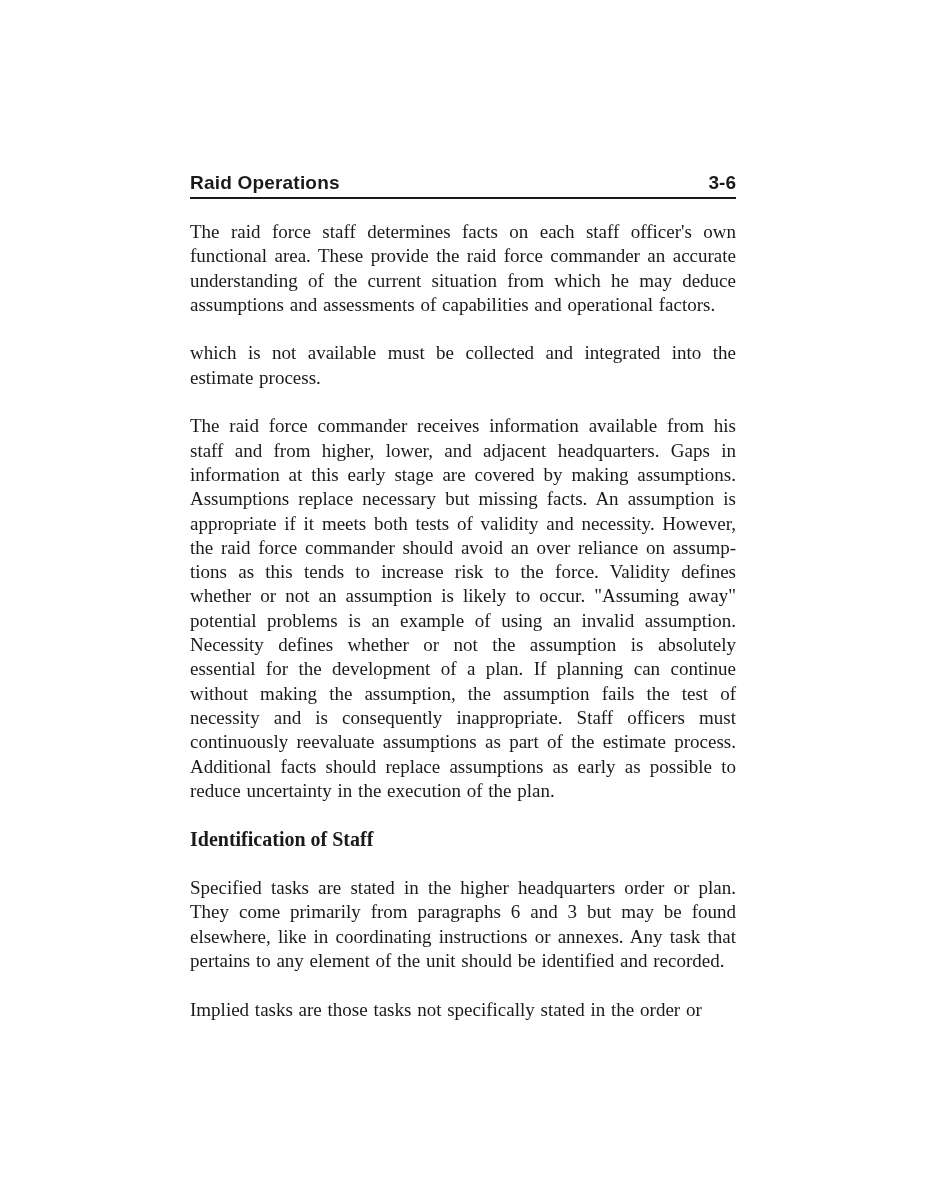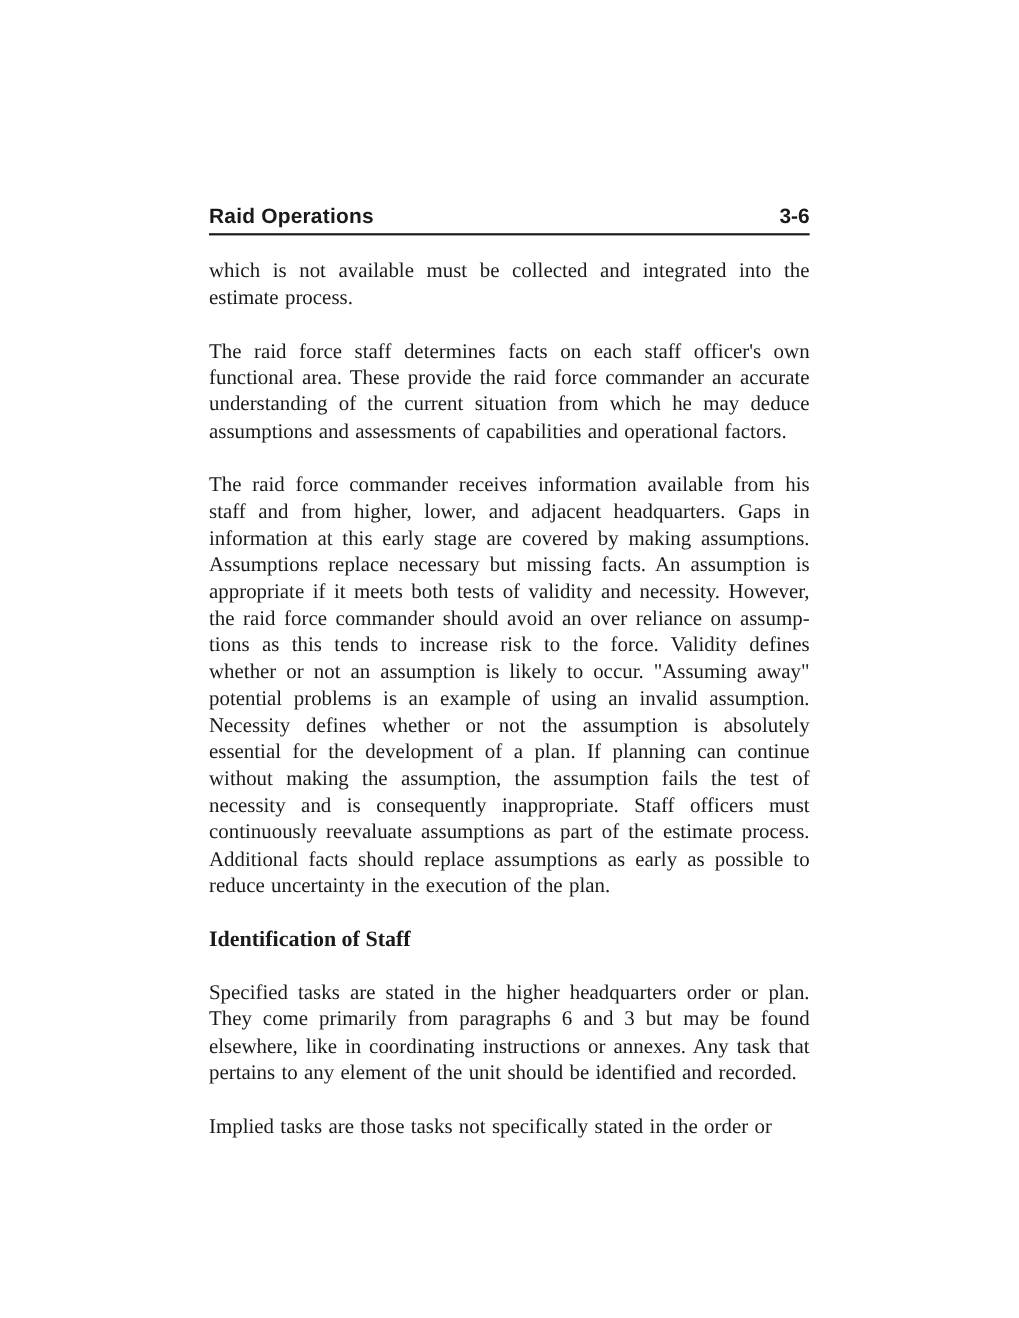--- a/index.html
+++ b/index.html
@@ -10,21 +10,21 @@
   .page {
     position: relative;
     width: 926px;
     height: 1198px;
     background: #ffffff;
     overflow: hidden;
   }
   .content {
     position: absolute;
     left: 190px;
-    top: 188px;
+    top: 173px;
     width: 546px;
     color: #1a1a1a;
   }
   .doc-header {
     display: flex;
     justify-content: space-between;
     align-items: baseline;
     font-family: "Liberation Sans", sans-serif;
     font-weight: bold;
     font-size: 19px;
@@ -61,23 +61,23 @@
 
 <div class="page">
   <div class="content">
 
     <div class="doc-header">
       <span class="title">Raid Operations</span>
       <span class="page-num">3-6</span>
     </div>
 
     <div class="body-text">
+      <p>The raid force staff determines facts on each staff officer's own functional area.  These provide the raid force commander an accurate understanding of the current situation from which he may deduce assumptions and assessments of capabilities and operational factors.</p>
+
       <p>which is not available must be collected and integrated into the estimate process.</p>
-
-      <p>The raid force staff determines facts on each staff officer's own functional area.  These provide the raid force commander an accurate understanding of the current situation from which he may deduce assumptions and assessments of capabilities and operational factors.</p>
 
       <p>The raid force commander receives information available from his staff and from higher, lower, and adjacent headquarters.  Gaps in information at this early stage are covered by making assumptions.  Assumptions replace necessary but missing facts.  An assumption is appropriate if it meets both tests of validity and necessity.  However, the raid force commander should avoid an over reliance on assump-tions as this tends to increase risk to the force.  Validity defines whether or not an assumption is likely to occur.  "Assuming away" potential problems is an example of using an invalid assumption.  Necessity defines whether or not the assumption is absolutely essential for the development of a plan.  If planning can continue without making the assumption, the assumption fails the test of necessity and is consequently inappropriate.  Staff officers must continuously reevaluate assumptions as part of the estimate process.  Additional facts should replace assumptions as early as possible to reduce uncertainty in the execution of the plan.</p>
 
       <div class="section-heading">Identification of Staff</div>
 
       <p>Specified tasks are stated in the higher headquarters order or plan.  They come primarily from paragraphs 6 and 3 but may be found elsewhere, like in coordinating instructions or annexes.  Any task that pertains to any element of the unit should be identified and recorded.</p>
 
       <p>Implied tasks are those tasks not specifically stated in the order or</p>
     </div>
 

